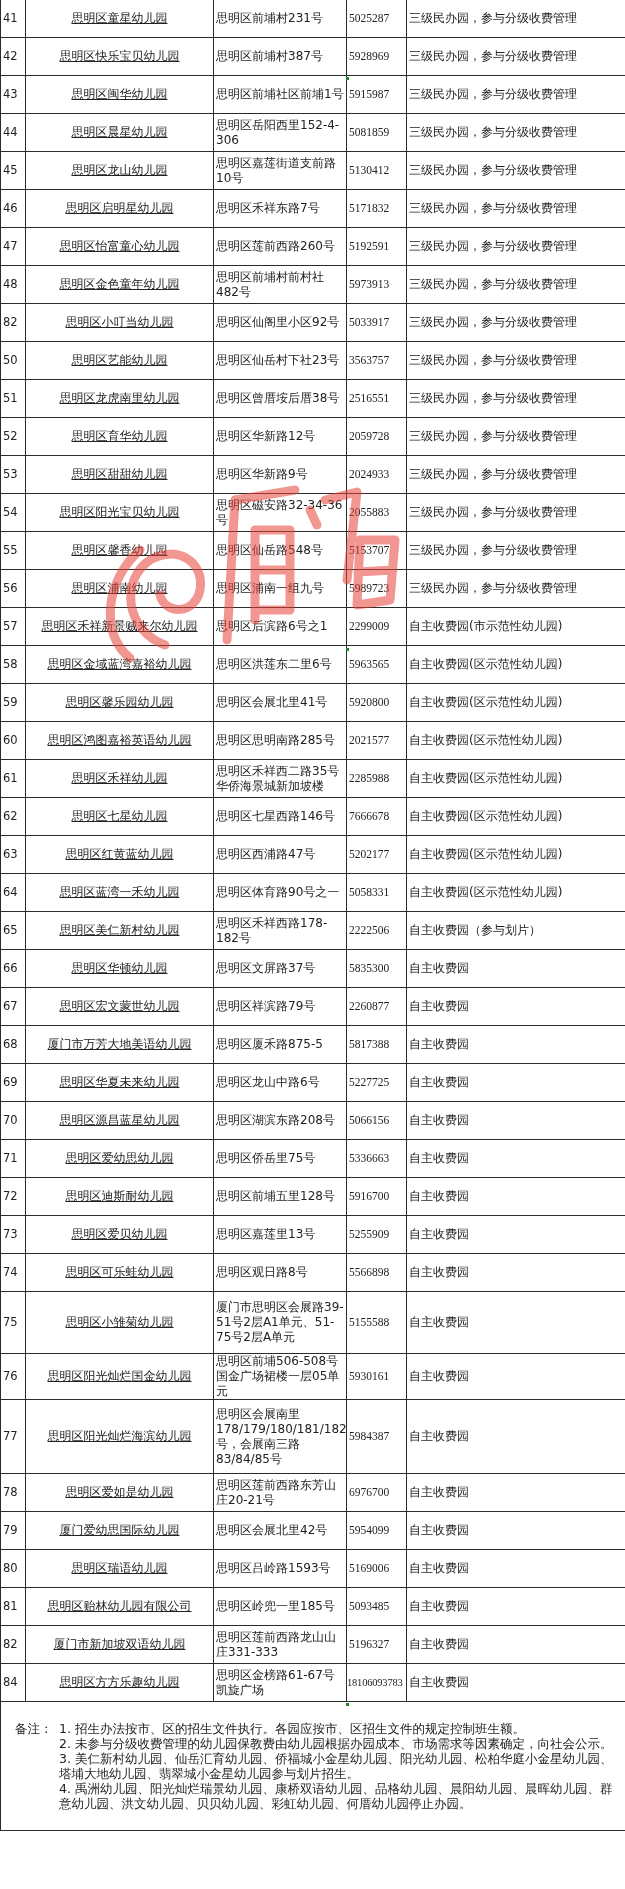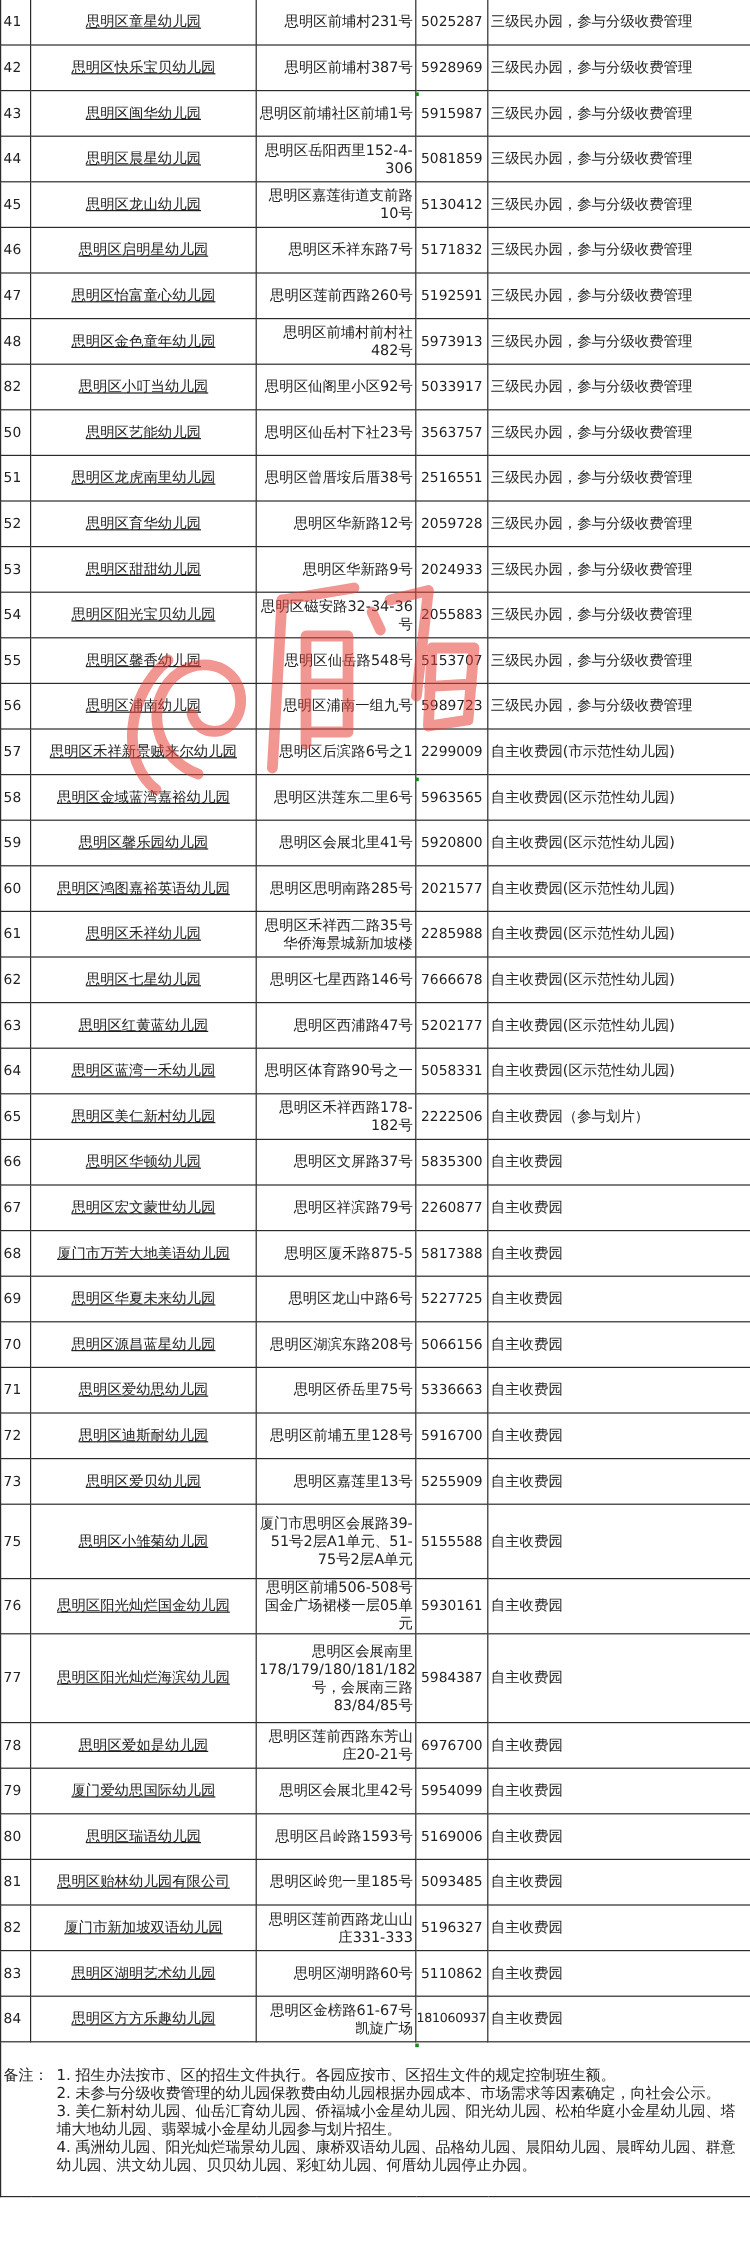--- a/index.html
+++ b/index.html
@@ -17,35 +17,35 @@
   }
   table.kg td {
     border: 1px solid #2b2b2b;
     padding: 0 2px;
     line-height: 15px;
     vertical-align: middle;
     overflow: hidden;
   }
   td.c-no { text-align: left; font-size: 11.5px; }
   td.c-name { text-align: center; text-decoration: underline; }
-  td.c-addr { text-align: right; }
-  td.c-tel { text-align: center; font-size: 11.5px; }
+  td.c-addr { text-align: left; }
+  td.c-tel { text-align: left; font-size: 11.5px; font-family: Liberation Serif, serif; }
   td.c-type { text-align: left; padding-left: 4px; border-radius: 11px; }
   td.c-tel.long { font-size: 10.5px; padding: 0; letter-spacing: -0.2px; }
   tr.r38 td { height: 37px; }
   tr.r62 td { height: 61px; }
   tr.r40 td { height: 39px; }
   tr.r74 td { height: 73px; }
   td.notes {
     text-align: left; vertical-align: top;
     padding: 10px 4px 6px 4px;
     font-size: 12.5px; line-height: 20px; height: 128px;
   }
   .note-line { display: flex; }
-  .note-prefix { width: 44px; flex: none; }
+  .note-prefix { width: 44px; flex: none; margin-left: 12px; }
   .note-prefix.blank { visibility: hidden; }
   .note-body { flex: 1; }
   .note-num { }
   .note-text { }
   .watermark {
     position: absolute; left: 95px; top: 430px; width: 320px; height: 250px;
     pointer-events: none; opacity: 0.55;
   }
   .green-mark {
     position: absolute; width: 3px; height: 3px; background: #1b8a1b;
@@ -287,20 +287,27 @@
         <td class="c-tel">5916700</td>
         <td class="c-type">自主收费园</td>
       </tr>
       <tr class="r38">
         <td class="c-no">73</td>
         <td class="c-name">思明区爱贝幼儿园</td>
         <td class="c-addr">思明区嘉莲里13号</td>
         <td class="c-tel">5255909</td>
         <td class="c-type">自主收费园</td>
       </tr>
+      <tr class="r38">
+        <td class="c-no">74</td>
+        <td class="c-name">思明区可乐蛙幼儿园</td>
+        <td class="c-addr">思明区观日路8号</td>
+        <td class="c-tel">5566898</td>
+        <td class="c-type">自主收费园</td>
+      </tr>
       <tr class="r62">
         <td class="c-no">75</td>
         <td class="c-name">思明区小雏菊幼儿园</td>
         <td class="c-addr">厦门市思明区会展路39-51号2层A1单元、51-75号2层A单元</td>
         <td class="c-tel">5155588</td>
         <td class="c-type">自主收费园</td>
       </tr>
       <tr class="r40">
         <td class="c-no">76</td>
         <td class="c-name">思明区阳光灿烂国金幼儿园</td>
@@ -341,27 +348,20 @@
         <td class="c-name">思明区贻林幼儿园有限公司</td>
         <td class="c-addr">思明区岭兜一里185号</td>
         <td class="c-tel">5093485</td>
         <td class="c-type">自主收费园</td>
       </tr>
       <tr class="r38">
         <td class="c-no">82</td>
         <td class="c-name">厦门市新加坡双语幼儿园</td>
         <td class="c-addr">思明区莲前西路龙山山庄331-333</td>
         <td class="c-tel">5196327</td>
-        <td class="c-type">自主收费园</td>
-      </tr>
-      <tr class="r38">
-        <td class="c-no">83</td>
-        <td class="c-name">思明区湖明艺术幼儿园</td>
-        <td class="c-addr">思明区湖明路60号</td>
-        <td class="c-tel">5110862</td>
         <td class="c-type">自主收费园</td>
       </tr>
       <tr class="r38">
         <td class="c-no">84</td>
         <td class="c-name">思明区方方乐趣幼儿园</td>
         <td class="c-addr">思明区金榜路61-67号凯旋广场</td>
         <td class="c-tel long">18106093783</td>
         <td class="c-type">自主收费园</td>
       </tr>
     </tbody>

